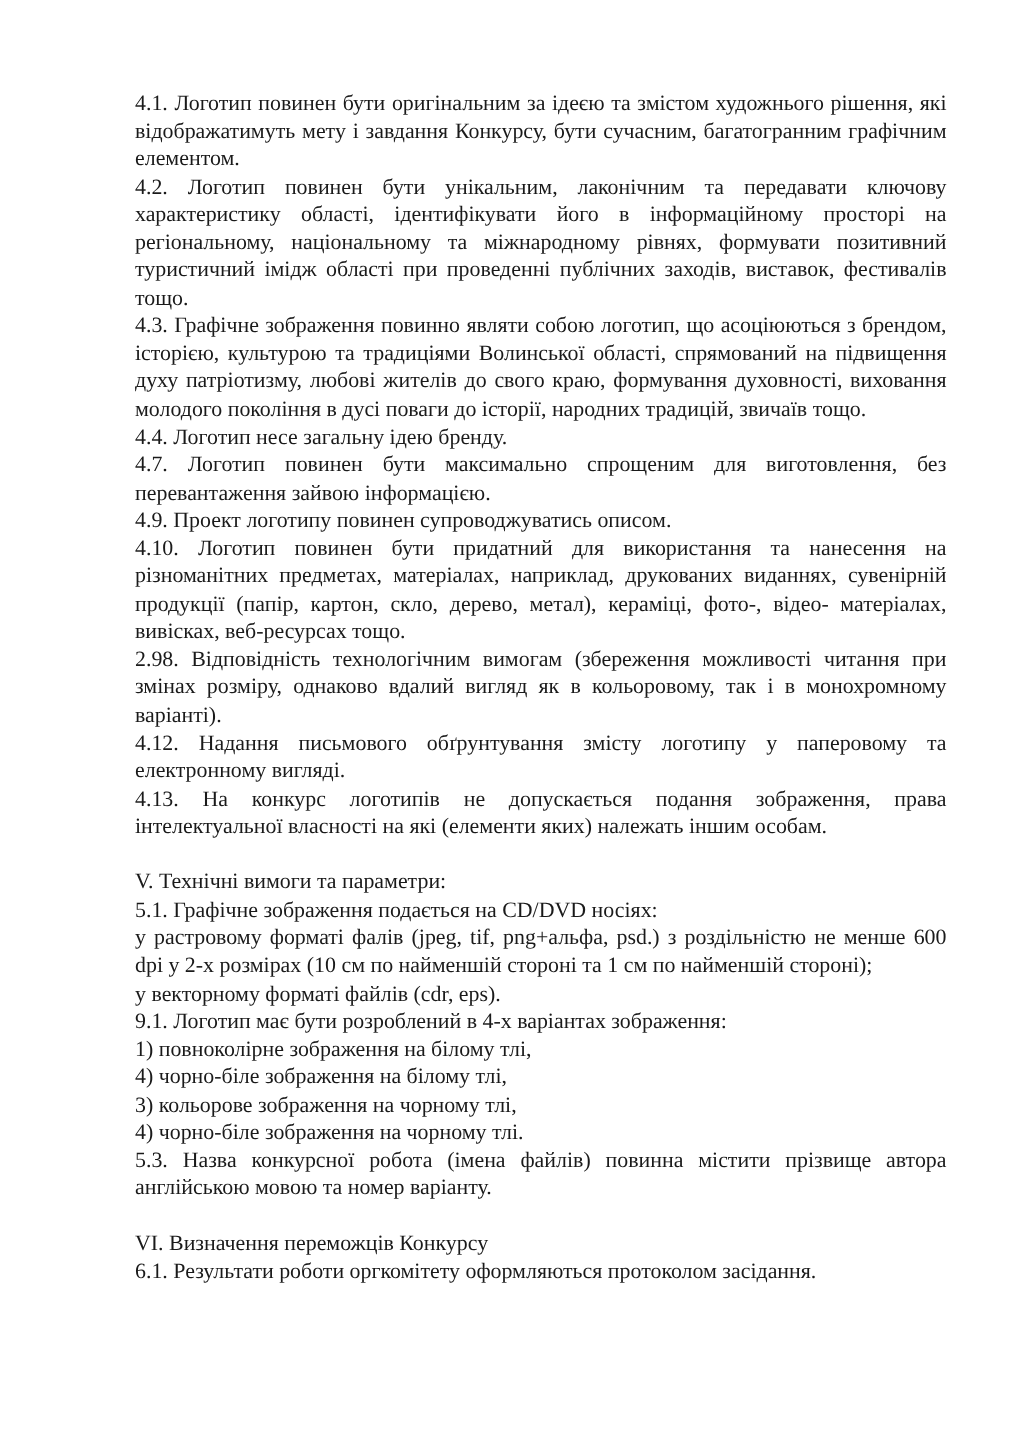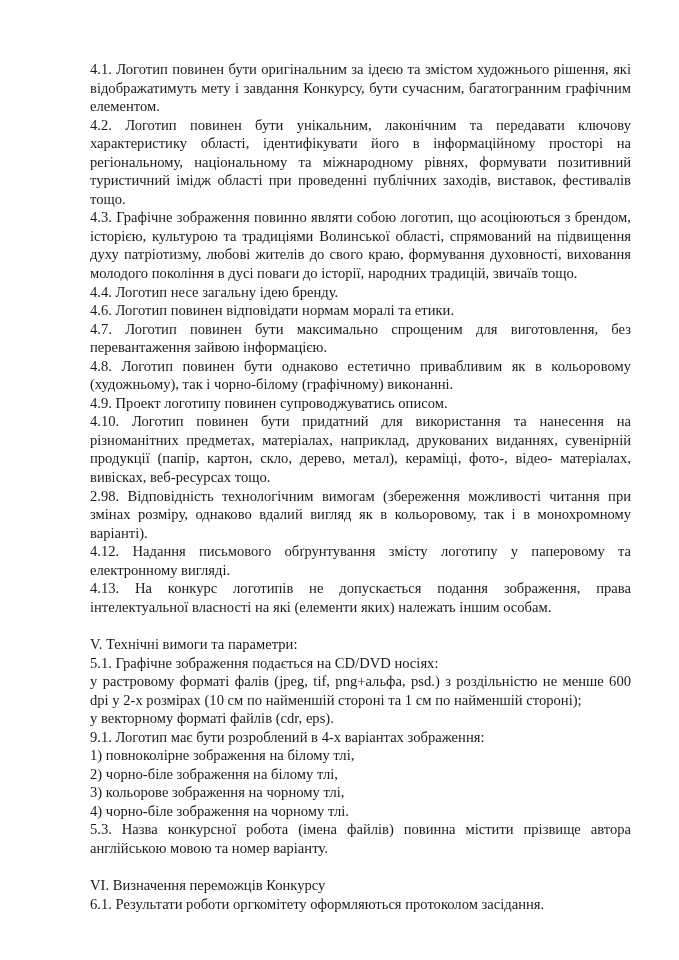--- a/index.html
+++ b/index.html
@@ -17,38 +17,36 @@
   .nj { text-align: center; }
 </style>
 </head>
 <body>
 
 <div class="page">
   <p class="p">4.1. Логотип повинен бути оригінальним за ідеєю та змістом художнього рішення, які відображатимуть мету і завдання Конкурсу, бути сучасним, багатогранним графічним елементом.</p>
   <p class="p">4.2. Логотип повинен бути унікальним, лаконічним та передавати ключову характеристику області, ідентифікувати його в інформаційному просторі на регіональному, національному та міжнародному рівнях, формувати позитивний туристичний імідж області при проведенні публічних заходів, виставок, фестивалів тощо.</p>
   <p class="p">4.3. Графічне зображення повинно являти собою логотип, що асоціюються з брендом, історією, культурою та традиціями Волинської області, спрямований на підвищення духу патріотизму, любові жителів до свого краю, формування духовності, виховання молодого покоління в дусі поваги до історії, народних традицій, звичаїв тощо.</p>
   <p class="p">4.4. Логотип несе загальну ідею бренду.</p>
-  <p class="p">4.6. Логотип повинен відповідати нормам моралі та етики.</p>
   <p class="p">4.7. Логотип повинен бути максимально спрощеним для виготовлення, без перевантаження зайвою інформацією.</p>
-  <p class="p">4.8. Логотип повинен бути однаково естетично привабливим як в кольоровому (художньому), так і чорно-білому (графічному) виконанні.</p>
   <p class="p">4.9. Проект логотипу повинен супроводжуватись описом.</p>
   <p class="p">4.10. Логотип повинен бути придатний для використання та нанесення на різноманітних предметах, матеріалах, наприклад, друкованих виданнях, сувенірній продукції (папір, картон, скло, дерево, метал), кераміці, фото-, відео- матеріалах, вивісках, веб-ресурсах тощо.</p>
   <p class="p">2.98. Відповідність технологічним вимогам (збереження можливості читання при змінах розміру, однаково вдалий вигляд як в кольоровому, так і в монохромному варіанті).</p>
   <p class="p">4.12. Надання письмового обґрунтування змісту логотипу у паперовому та електронному вигляді.</p>
   <p class="p">4.13. На конкурс логотипів не допускається подання зображення, права інтелектуальної власності на які (елементи яких) належать іншим особам.</p>
 
   <div class="blank"></div>
 
   <p class="p nj">V. Технічні вимоги та параметри:</p>
   <p class="p nj">5.1. Графічне зображення подається на CD/DVD носіях:</p>
   <p class="p">у растровому форматі фалів (jpeg, tif, png+альфа, psd.) з роздільністю не менше 600 dpi у 2-х розмірах (10 см по найменшій стороні та 1 см по найменшій стороні);</p>
   <p class="p nj">у векторному форматі файлів (cdr, eps).</p>
   <p class="p nj">9.1. Логотип має бути розроблений в 4-х варіантах зображення:</p>
   <p class="p nj">1) повноколірне зображення на білому тлі,</p>
-  <p class="p nj">2) чорно-біле зображення на білому тлі,</p>
+  <p class="p nj">4) чорно-біле зображення на білому тлі,</p>
   <p class="p nj">3) кольорове зображення на чорному тлі,</p>
   <p class="p nj">4) чорно-біле зображення на чорному тлі.</p>
   <p class="p">5.3. Назва конкурсної робота (імена файлів) повинна містити прізвище автора англійською мовою та номер варіанту.</p>
 
   <div class="blank"></div>
 
   <p class="p nj">VI. Визначення переможців Конкурсу</p>
   <p class="p nj">6.1. Результати роботи оргкомітету оформляються протоколом засідання.</p>
 </div>
 

